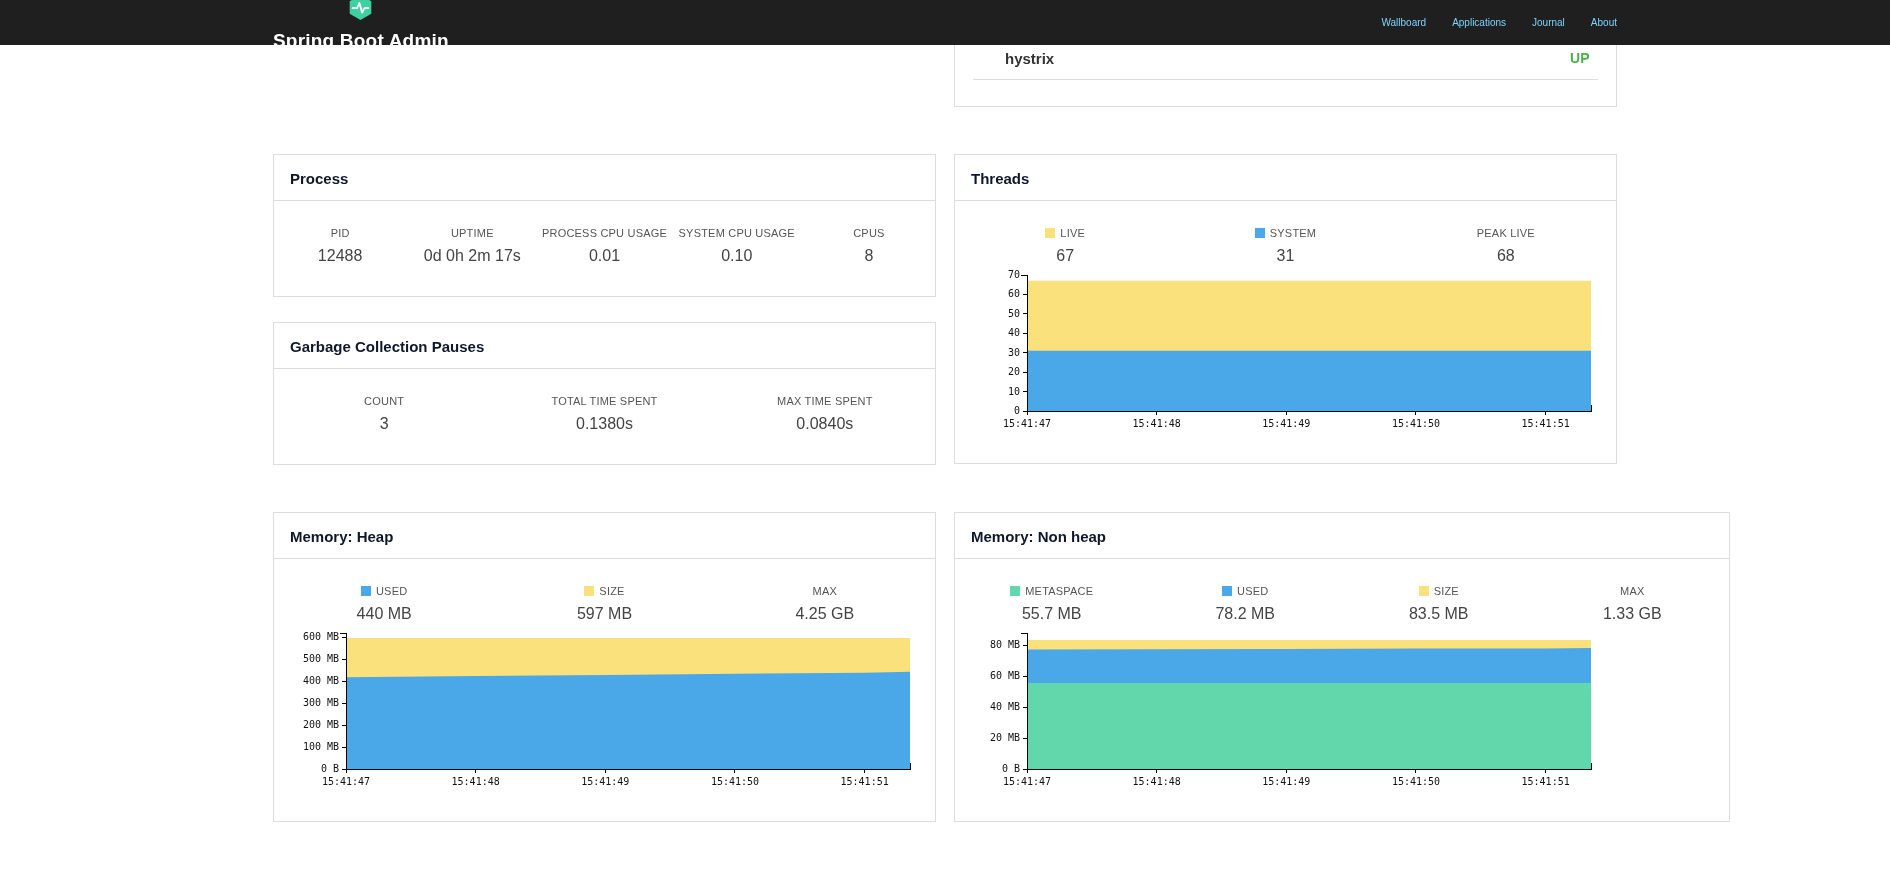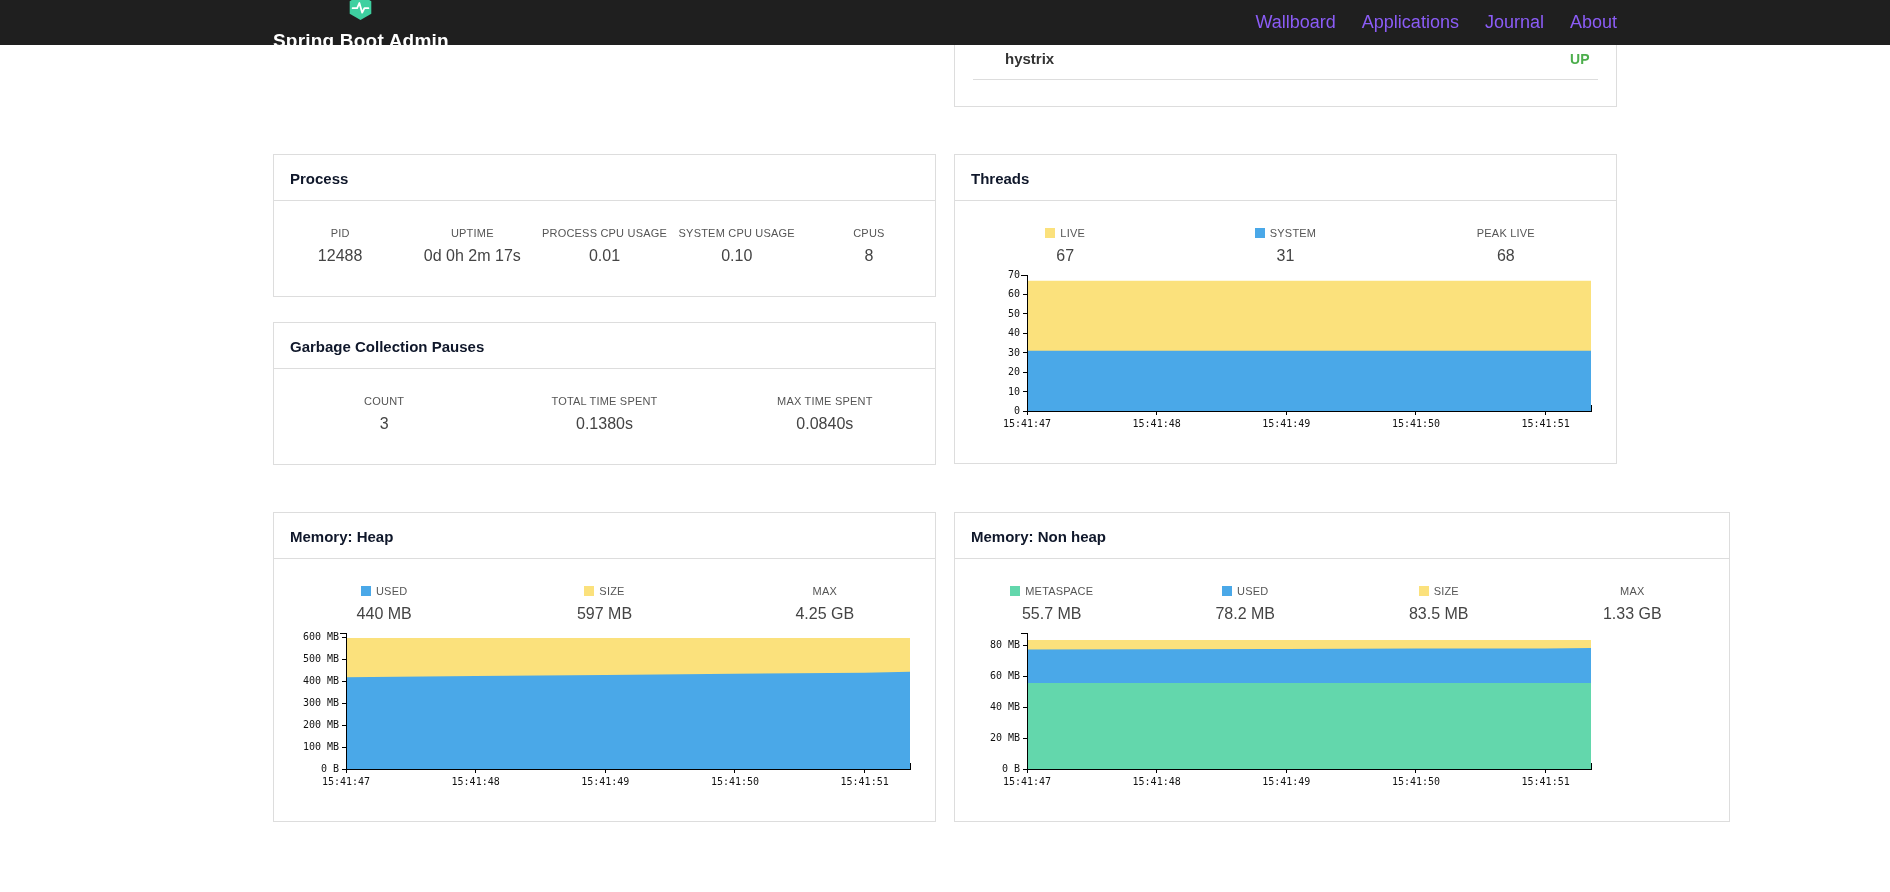--- a/index.html
+++ b/index.html
@@ -4,37 +4,37 @@
 <style>
   html,body{margin:0;padding:0;background:#fff;font-family:"Liberation Sans",sans-serif;}
   body{width:1890px;height:892px;overflow:hidden;position:relative;}
 
   
   .navbar{position:absolute;top:0;left:0;right:0;height:45px;background:#1f1f1f;z-index:100;}
   .nav-inner{width:1374px;margin:0 auto;height:45px;display:flex;align-items:center;padding:0 15px;box-sizing:border-box;}
   .brand{display:flex;align-items:center;gap:9px;flex-direction:column;}
   .brand-text{color:#fff;font-size:19px;font-weight:700;letter-spacing:.2px;}
   .nav-links{margin-left:auto;display:flex;}
-  .nav-link{color:#8b5cf6;font-size:18px;line-height:45px;padding:0 13px;text-decoration:none;cursor:pointer;}
+  .nav-link{color:#7dd3fc;font-size:10px;line-height:45px;padding:0 13px;text-decoration:none;cursor:pointer;}
   .nav-link:last-child{padding-right:0;}
 
   
   .content{position:absolute;left:50%;transform:translateX(-50%);width:1344px;top:0;height:892px;}
   .panel{position:absolute;background:#fff;border:1px solid #ddd;box-sizing:border-box;}
   .p-hd{padding:15px 16px 13px;font-size:15px;font-weight:700;color:#0f172a;border-bottom:1px solid #ddd;}
 
   .metrics{display:flex;padding-top:26px;}
   .metric{flex:1;text-align:center;}
   .m-label{font-size:11px;color:#555;letter-spacing:.2px;}
   .m-value{font-size:16px;color:#444;margin-top:8px;}
   .sq{display:inline-block;width:10px;height:10px;margin-right:5px;vertical-align:-1px;}
 
   
   .hx-panel{left:681px;top:36px;width:663px;height:71px;}
-  .hx-row{display:flex;justify-content:space-between;align-items:flex-end;margin:0 18px;padding:13px 8px 12px 32px;border-bottom:1px solid #ddd;}
+  .hx-row{display:flex;justify-content:space-between;align-items:flex-start;margin:0 18px;padding:13px 8px 12px 32px;border-bottom:1px solid #ddd;}
   .hx-name{font-size:15px;font-weight:700;color:#333;}
   .hx-status{font-size:14px;font-weight:700;color:#4cae4c;letter-spacing:.3px;}
 
   
   .process-panel{left:0;top:154px;width:663px;height:143px;}
   .gc-panel{left:0;top:322px;width:663px;height:143px;}
   .heap-panel{left:0;top:512px;width:663px;height:310px;}
   .threads-panel{left:681px;top:154px;width:663px;height:310px;}
   .nonheap-panel{left:681px;top:512px;width:776px;height:310px;}
 

